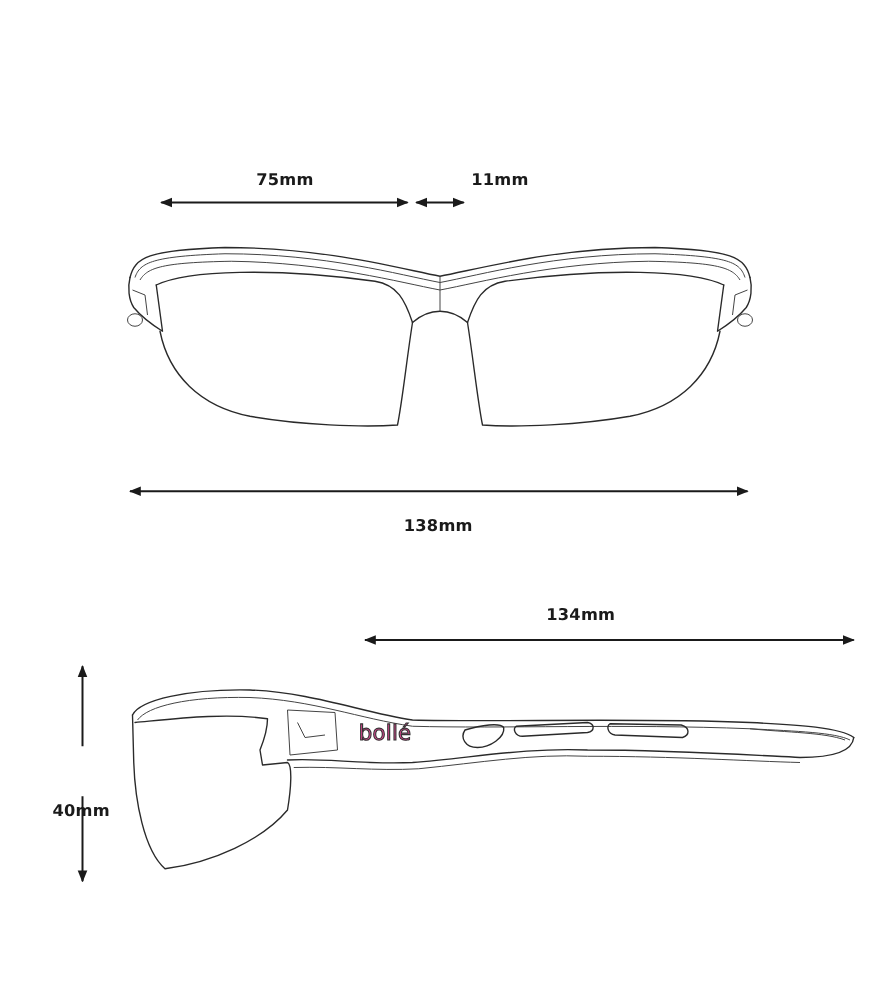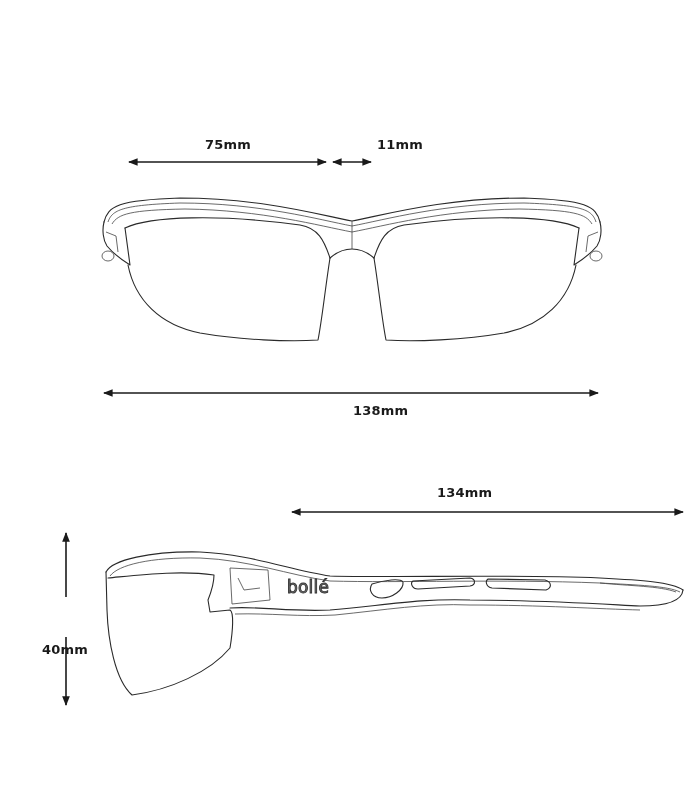--- a/index.html
+++ b/index.html
@@ -82,16 +82,16 @@
     <path class="ln" d="M372,584 C385,580 400,578 403,582 C404,590 392,598 382,598 C372,598 368,590 372,584 Z"></path>
     <path class="ln" d="M413,581 L470,578 C476,579 476,585 470,586 L418,589 C412,589 410,583 413,581 Z"></path>
     <path class="ln" d="M488,579 L545,580 C552,582 552,588 546,590 L492,588 C486,587 485,581 488,579 Z"></path>
 
     <path class="ln2" d="M600,583 C630,586 660,586 676,592"></path>
   </g>
 </svg>
 
 <div class="label" style="left:205px; top:137px;">75mm</div>
 <div class="label" style="left:332px; top:137px;margin-left:45px;">11mm</div>
-<div class="label" style="left:323px; top:403px;margin-left:30px;">138mm</div>
+<div class="label" style="left:323px; top:414px;">138mm</div>
 <div class="label" style="left:437px; top:485px;">134mm</div>
 <div class="label" style="left:42px; top:642px;">40mm</div>
-<div class="label" style="left:287px; top:577px; font-weight:normal; font-size:17px; color:#737373; -webkit-text-stroke:0.9px #333;">bollé</div>
+<div class="label" style="left:287px; top:577px; font-weight:normal; font-size:17px; color:#ec4899; -webkit-text-stroke:0.9px #333;">bollé</div>
 
 </body></html>

